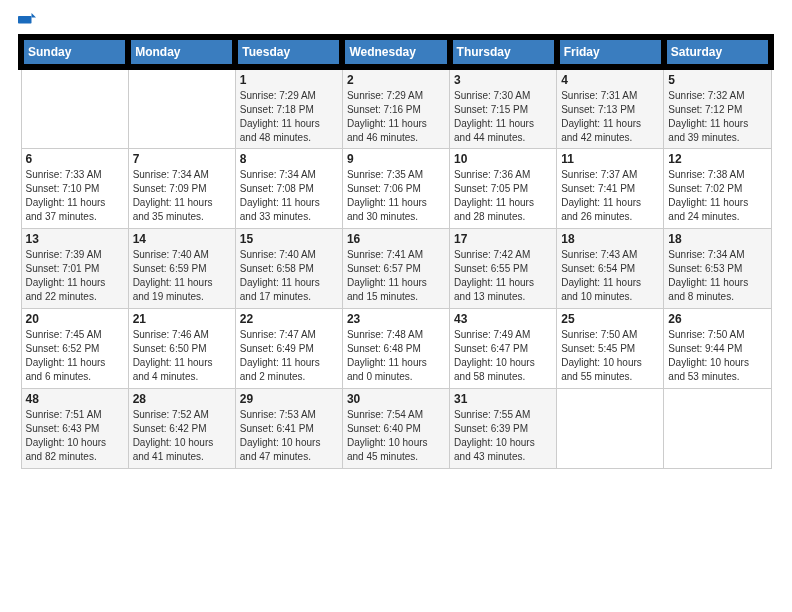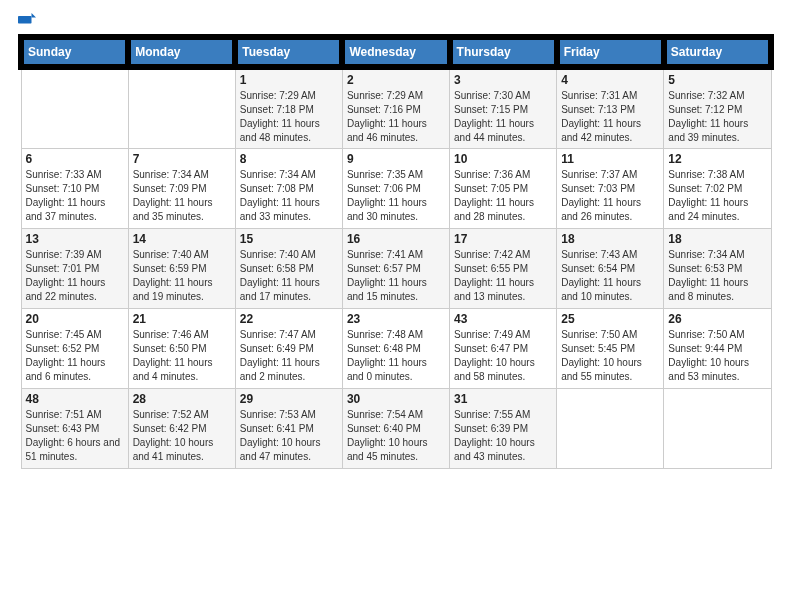--- a/index.html
+++ b/index.html
@@ -233,21 +233,21 @@
             <div class="day-info">
               <div>Sunrise: 7:36 AM</div>
               <div>Sunset: 7:05 PM</div>
               <div>Daylight: 11 hours and 28 minutes.</div>
             </div>
           </td>
           <td>
             <span class="day-number">11</span>
             <div class="day-info">
               <div>Sunrise: 7:37 AM</div>
-              <div>Sunset: 7:03 PM</div>
+              <div>Sunset: 7:41 PM</div>
               <div>Daylight: 11 hours and 26 minutes.</div>
             </div>
           </td>
           <td>
             <span class="day-number">12</span>
             <div class="day-info">
               <div>Sunrise: 7:38 AM</div>
               <div>Sunset: 7:02 PM</div>
               <div>Daylight: 11 hours and 24 minutes.</div>
             </div>
@@ -368,21 +368,21 @@
               <div>Daylight: 10 hours and 53 minutes.</div>
             </div>
           </td>
         </tr>
         <tr>
           <td>
             <span class="day-number">48</span>
             <div class="day-info">
               <div>Sunrise: 7:51 AM</div>
               <div>Sunset: 6:43 PM</div>
-              <div>Daylight: 6 hours and 51 minutes.</div>
+              <div>Daylight: 10 hours and 82 minutes.</div>
             </div>
           </td>
           <td>
             <span class="day-number">28</span>
             <div class="day-info">
               <div>Sunrise: 7:52 AM</div>
               <div>Sunset: 6:42 PM</div>
               <div>Daylight: 10 hours and 41 minutes.</div>
             </div>
           </td>

